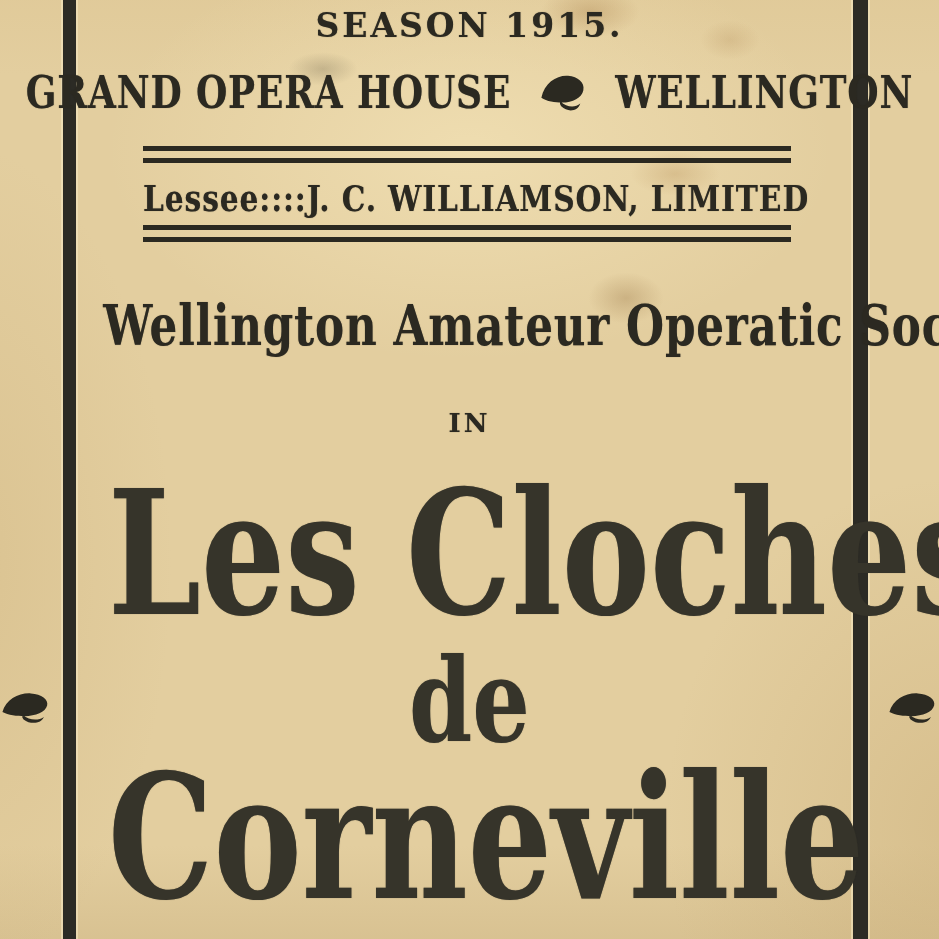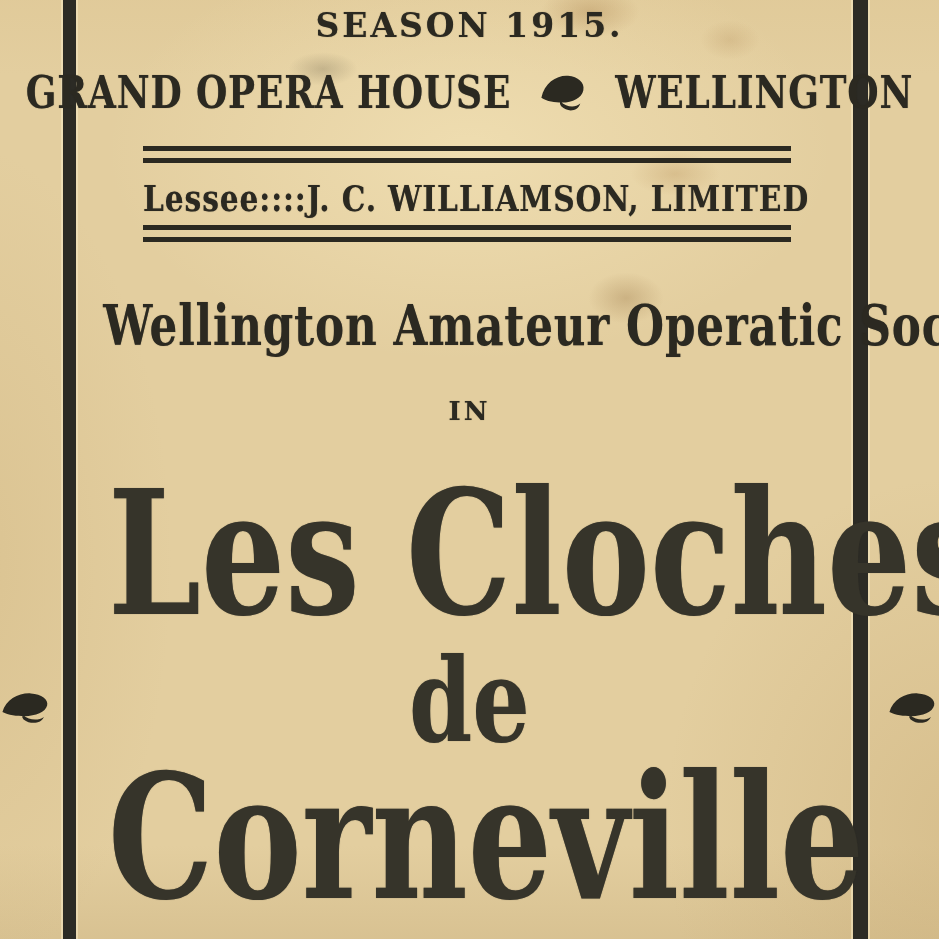--- a/index.html
+++ b/index.html
@@ -53,21 +53,21 @@
     position: absolute; top: 178px; left: 143px; width: 762px;
     display: flex; justify-content: space-between; align-items: baseline;
     font-size: 35px; font-weight: bold; letter-spacing: 1px;
     transform: scaleX(.85); transform-origin: left center;
     white-space: nowrap;
   }
   .society {
     top: 292px; font-size: 56px; font-weight: bold; letter-spacing: 1px;
     transform: scaleX(.78); transform-origin: center;
   }
-  .in-word { top: 396px; font-size: 26px; font-weight: bold; letter-spacing: 3px; }
+  .in-word { top: 408px; font-size: 26px; font-weight: bold; letter-spacing: 3px; }
 
   .big-title {
     font-weight: bold; color: #36342a;
     text-shadow: 0 0 1px rgba(54,52,42,.6);
     transform: scaleX(.77); transform-origin: center;
   }
   .title-1 { top: 468px; font-size: 172px; line-height: 1; }
   .title-3 { top: 752px; font-size: 172px; line-height: 1; }
   .title-2-row {
     position: absolute; top: 642px; left: 0; width: 100%;

